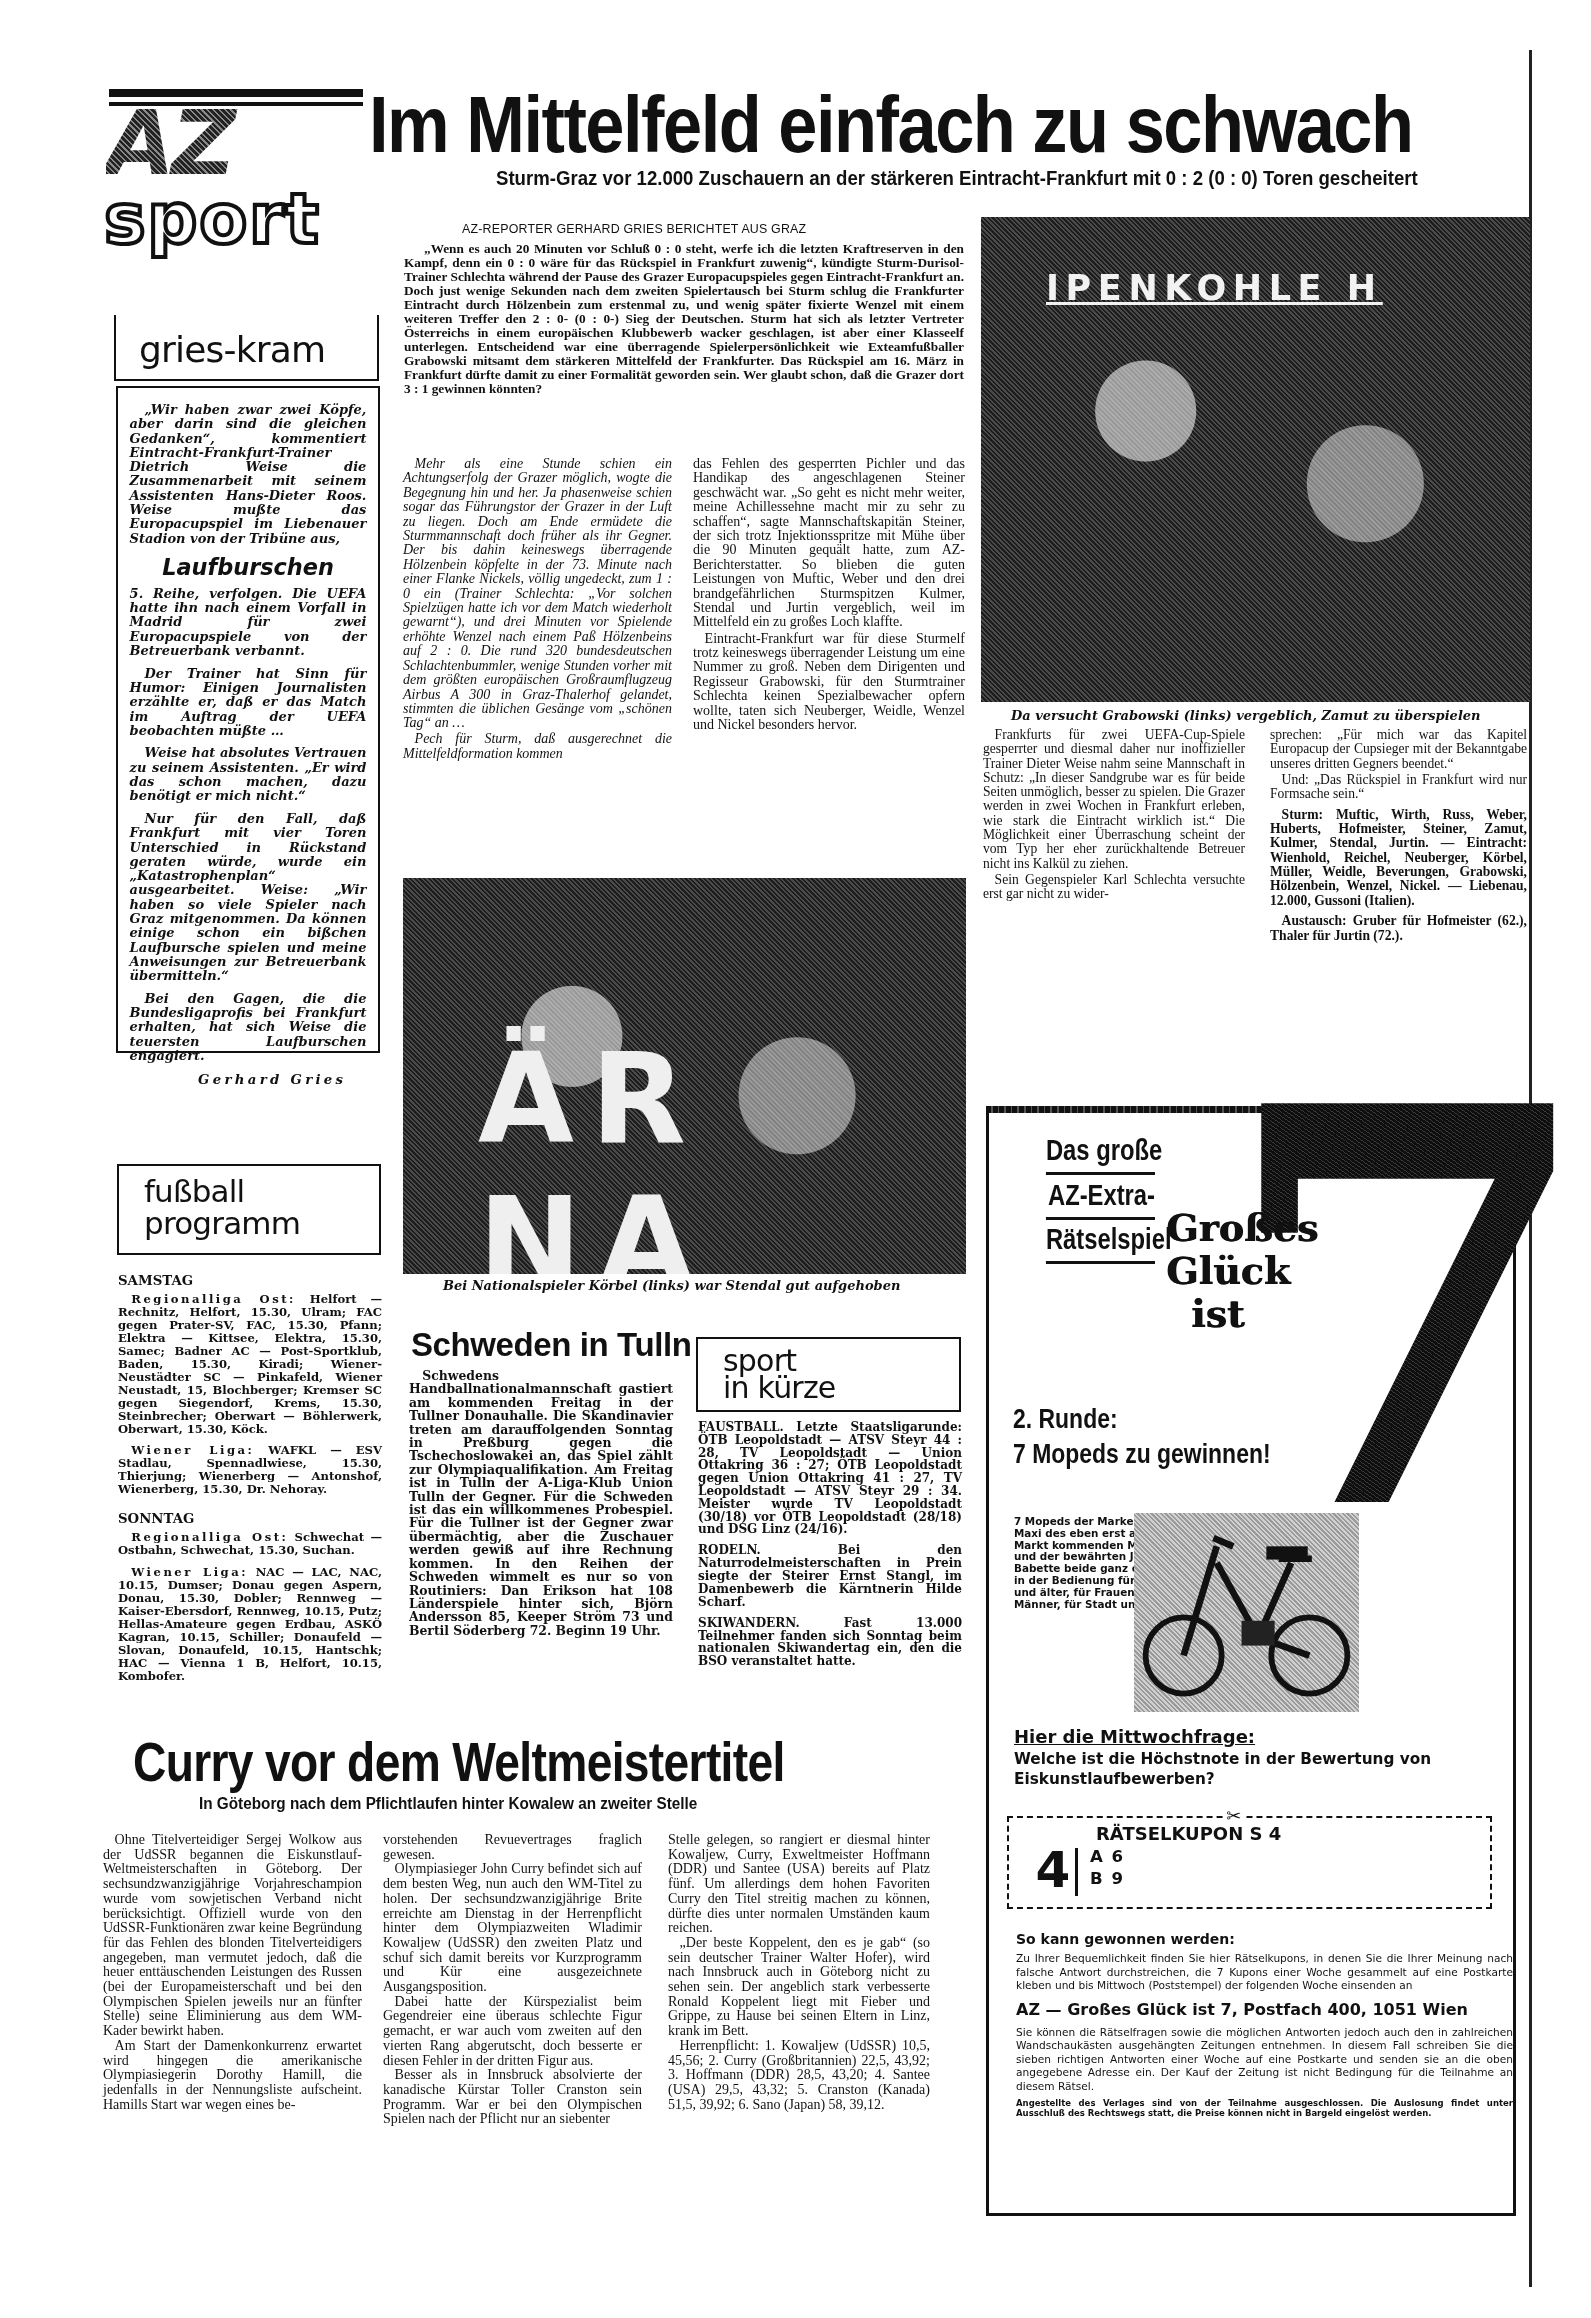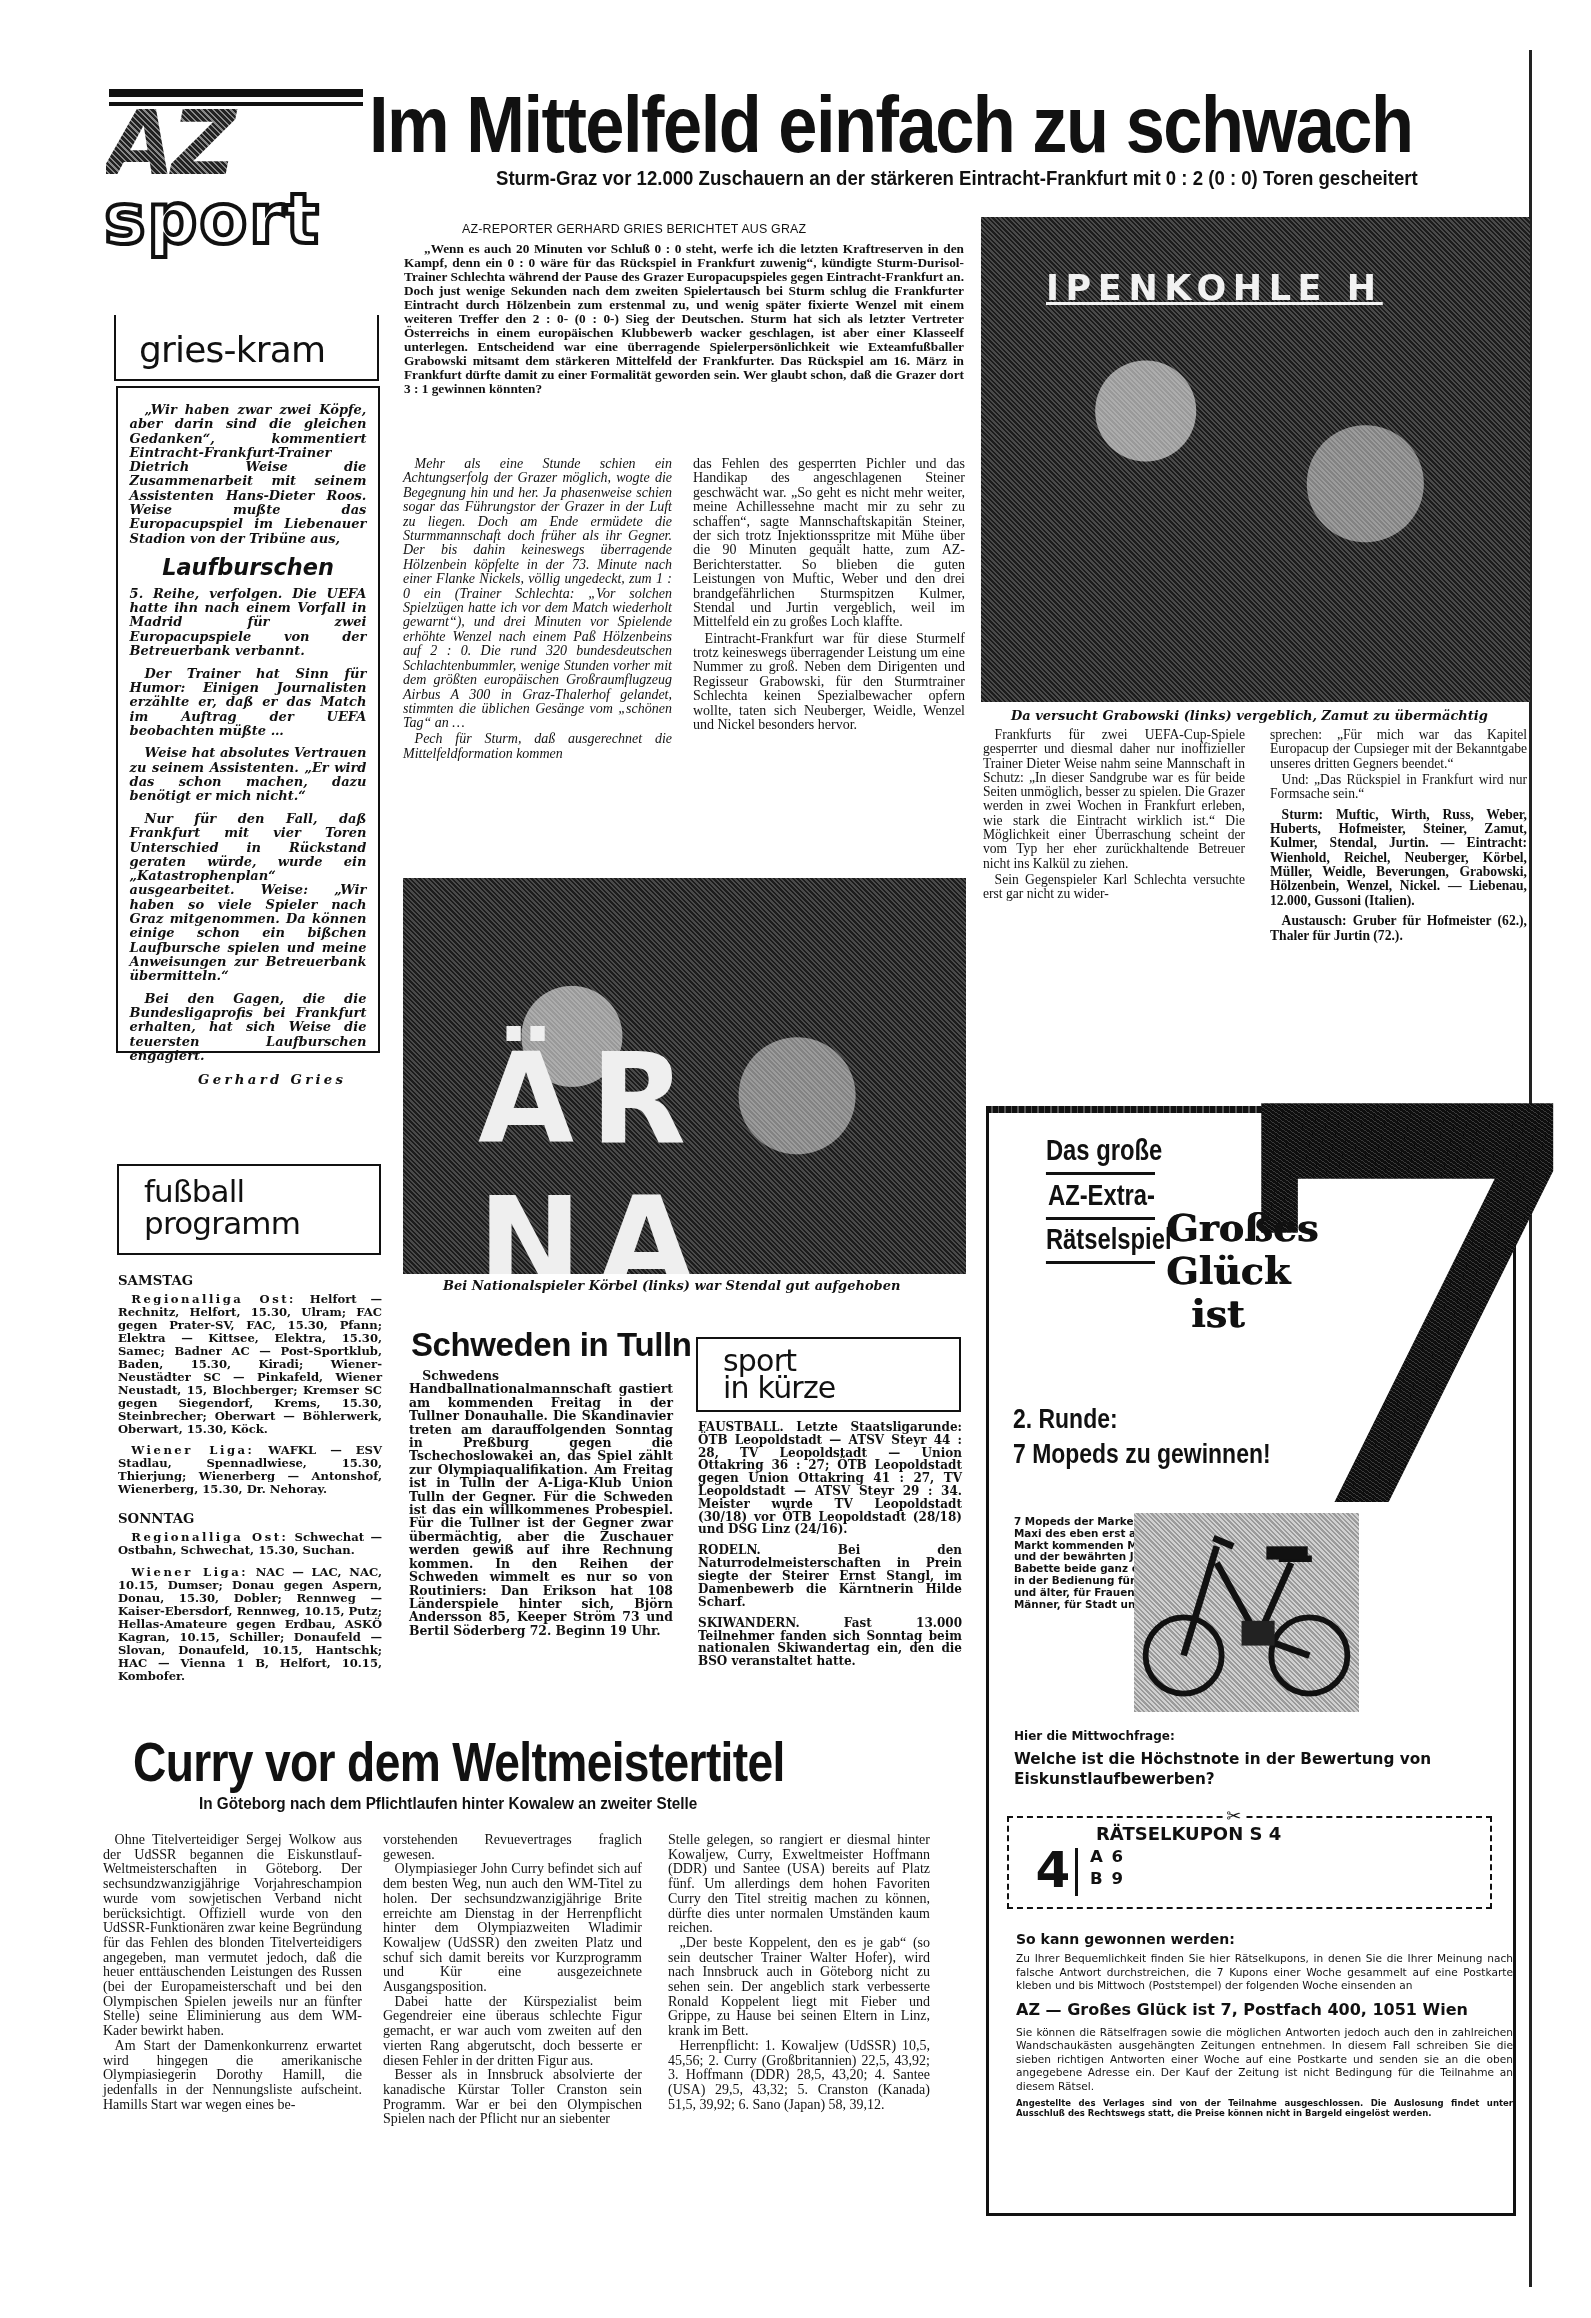--- a/index.html
+++ b/index.html
@@ -88,21 +88,21 @@
   #ad-seven { left: 1218px; top: 1036px; font-family: "DejaVu Serif", serif; font-weight: bold; font-size: 547px; line-height: 547px; color: transparent;
     background: repeating-linear-gradient(35deg,#0e0e0e 0 2.5px,#3a3a3a 2.5px 3.3px); -webkit-background-clip: text; background-clip: text; }
   .ad-kicker { font-family: "Liberation Sans", sans-serif; font-weight: bold; font-size: 29px; text-align: right; width: 133px; border-bottom: 3.3px solid #111; padding: 3.3px 0 5px 0; white-space: nowrap; transform: scaleX(0.82); transform-origin: right; }
   #ad-kickers { left: 1022px; top: 1062px; width: 133px; }
   #ad-slogan { left: 1166px; top: 1206px; font-family: "DejaVu Serif", serif; font-weight: bold; font-size: 38px; line-height: 43px; text-shadow: 0.8px 0 0 #111; }
   #ad-round { left: 1013px; top: 1402px; font-family: "Liberation Sans", sans-serif; font-weight: bold; font-size: 27px; line-height: 35px; transform: scaleX(0.85); transform-origin: left; white-space: nowrap; }
   #ad-moped-text { left: 1014px; top: 1516px; width: 166px; font-family: "DejaVu Sans", sans-serif; font-weight: bold; font-size: 10.4px; line-height: 11.8px; }
   #ad-moped-photo { left: 1134px; top: 1513px; width: 225px; height: 199px; background: repeating-linear-gradient(45deg,#9a9a9a 0 1.7px,#d0d0d0 1.7px 3.3px); }
   #moped-svg { position: absolute; left: 0; top: 0; }
   #ad-question { left: 1014px; top: 1724px; width: 497px; font-family: "DejaVu Sans", sans-serif; font-weight: bold; }
-  #ad-question .q1 { font-size: 12px; line-height: 25px; }
+  #ad-question .q1 { font-size: 18px; line-height: 25px; text-decoration: underline; }
   #ad-question .q2 { font-size: 15.3px; line-height: 20px; }
   #coupon { left: 1007px; top: 1816px; width: 485px; height: 93px; border: 2.5px dashed #111; }
   #coupon-scissors { position: absolute; left: 214px; top: -13.3px; font-size: 18px; background: #fff; padding: 0 3.3px; }
   #coupon-title { position: absolute; left: 87px; top: 5px; font-family: "DejaVu Sans", sans-serif; font-weight: bold; font-size: 18px; }
   #coupon-num { position: absolute; left: 26.5px; top: 26.5px; font-family: "DejaVu Sans", sans-serif; font-weight: bold; font-size: 50px; line-height: 50px; }
   #coupon-bar { position: absolute; left: 66px; top: 30px; width: 3.3px; height: 48px; background: #111; }
   #coupon-opts { position: absolute; left: 81px; top: 28px; font-family: "DejaVu Sans", sans-serif; font-weight: bold; font-size: 16.6px; line-height: 21.5px; }
   #coupon-opts span { display: inline-block; width: 21.5px; }
   #ad-win { left: 1016px; top: 1931px; width: 497px; font-family: "DejaVu Sans", sans-serif; }
   #ad-win .h { font-weight: bold; font-size: 14px; margin-bottom: 5px; }
@@ -161,21 +161,21 @@
   <p>Pech für Sturm, daß ausgerechnet die Mittelfeldformation kommen</p>
 </div>
 <div class="abs col2" id="col-b">
   <p style="text-indent:0">das Fehlen des gesperrten Pichler und das Handikap des angeschlagenen Steiner geschwächt war. „So geht es nicht mehr weiter, meine Achillessehne macht mir zu sehr zu schaffen“, sagte Mannschaftskapitän Steiner, der sich trotz Injektionsspritze mit Mühe über die 90 Minuten gequält hatte, zum AZ-Berichterstatter. So blieben die guten Leistungen von Muftic, Weber und den drei brandgefährlichen Sturmspitzen Kulmer, Stendal und Jurtin vergeblich, weil im Mittelfeld ein zu großes Loch klaffte.</p>
   <p>Eintracht-Frankfurt war für diese Sturmelf trotz keineswegs überragender Leistung um eine Nummer zu groß. Neben dem Dirigenten und Regisseur Grabowski, für den Sturmtrainer Schlechta keinen Spezialbewacher opfern wollte, taten sich Neuberger, Weidle, Wenzel und Nickel besonders hervor.</p>
 </div>
 
 <div class="abs photo" id="photo-1">
   <div id="photo-1-banner">IPENKOHLE H</div>
 </div>
-<div class="abs" id="caption-1">Da versucht Grabowski (links) vergeblich, Zamut zu übermächtig</div>
+<div class="abs" id="caption-1">Da versucht Grabowski (links) vergeblich, Zamut zu überspielen</div>
 
 <div class="abs col2" id="col-c2">
   <p>Frankfurts für zwei UEFA-Cup-Spiele gesperrter und diesmal daher nur inoffizieller Trainer Dieter Weise nahm seine Mannschaft in Schutz: „In dieser Sandgrube war es für beide Seiten unmöglich, besser zu spielen. Die Grazer werden in zwei Wochen in Frankfurt erleben, wie stark die Eintracht wirklich ist.“ Die Möglichkeit einer Überraschung scheint der vom Typ her eher zurückhaltende Betreuer nicht ins Kalkül zu ziehen.</p>
   <p>Sein Gegenspieler Karl Schlechta versuchte erst gar nicht zu wider-</p>
 </div>
 <div class="abs col2" id="col-d2">
   <p style="text-indent:0">sprechen: „Für mich war das Kapitel Europacup der Cupsieger mit der Bekanntgabe unseres dritten Gegners beendet.“</p>
   <p>Und: „Das Rückspiel in Frankfurt wird nur Formsache sein.“</p>
   <p class="lineup">Sturm: Muftic, Wirth, Russ, Weber, Huberts, Hofmeister, Steiner, Zamut, Kulmer, Stendal, Jurtin. — Eintracht: Wienhold, Reichel, Neuberger, Körbel, Müller, Weidle, Beverungen, Grabowski, Hölzenbein, Wenzel, Nickel. — Liebenau, 12.000, Gussoni (Italien).</p>
   <p class="lineup">Austausch: Gruber für Hofmeister (62.), Thaler für Jurtin (72.).</p>

